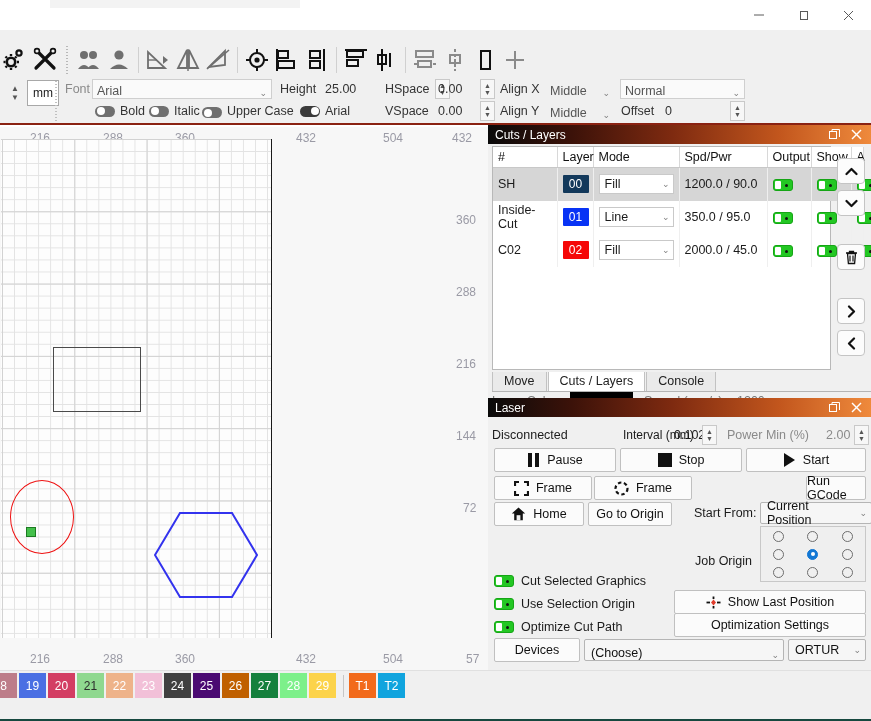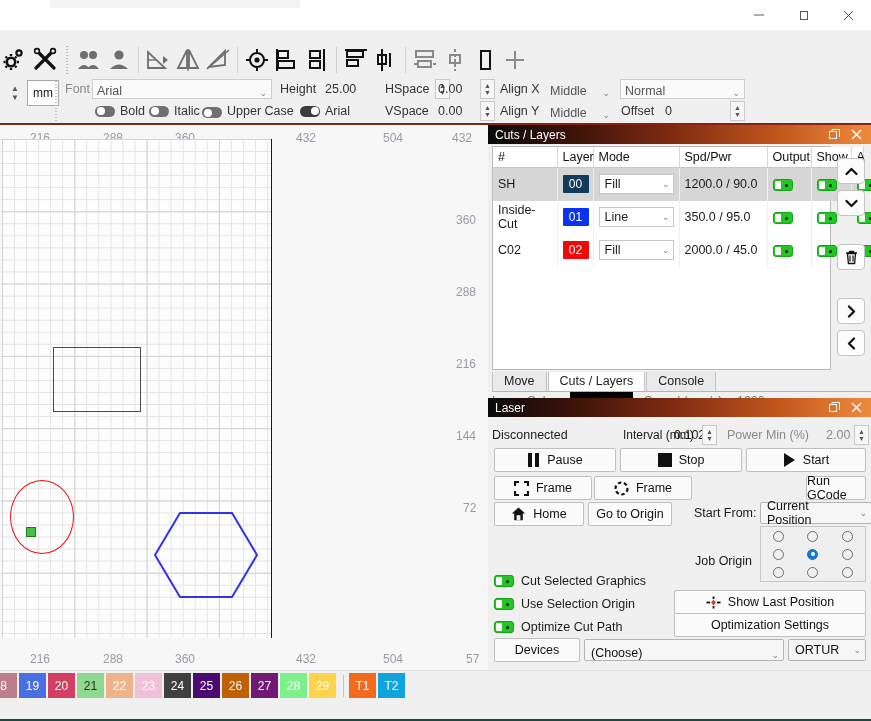--- a/index.html
+++ b/index.html
@@ -852,21 +852,21 @@
     <div class="swatches">
       <div class="sw" style="background:#bd7d89; margin-left:-10px;">8</div>
       <div class="sw" style="background:#4a6fe3;">19</div>
       <div class="sw" style="background:#d33e63;">20</div>
       <div class="sw" style="background:#8fd88f; color:#2c2c2c;">21</div>
       <div class="sw" style="background:#eeb38a;">22</div>
       <div class="sw" style="background:#f2c0d8;">23</div>
       <div class="sw" style="background:#404040;">24</div>
       <div class="sw" style="background:#4a0a72;">25</div>
       <div class="sw" style="background:#c06000;">26</div>
-      <div class="sw" style="background:#701a75;">27</div>
+      <div class="sw" style="background:#15803d;">27</div>
       <div class="sw" style="background:#7df08a;">28</div>
       <div class="sw" style="background:#fcd34a;">29</div>
       <div class="sw-divider"></div>
       <div class="sw" style="background:#f26a1b;">T1</div>
       <div class="sw" style="background:#10a4de;">T2</div>
     </div>
     <div class="status-line"></div>
   </div>
 
 </div>

